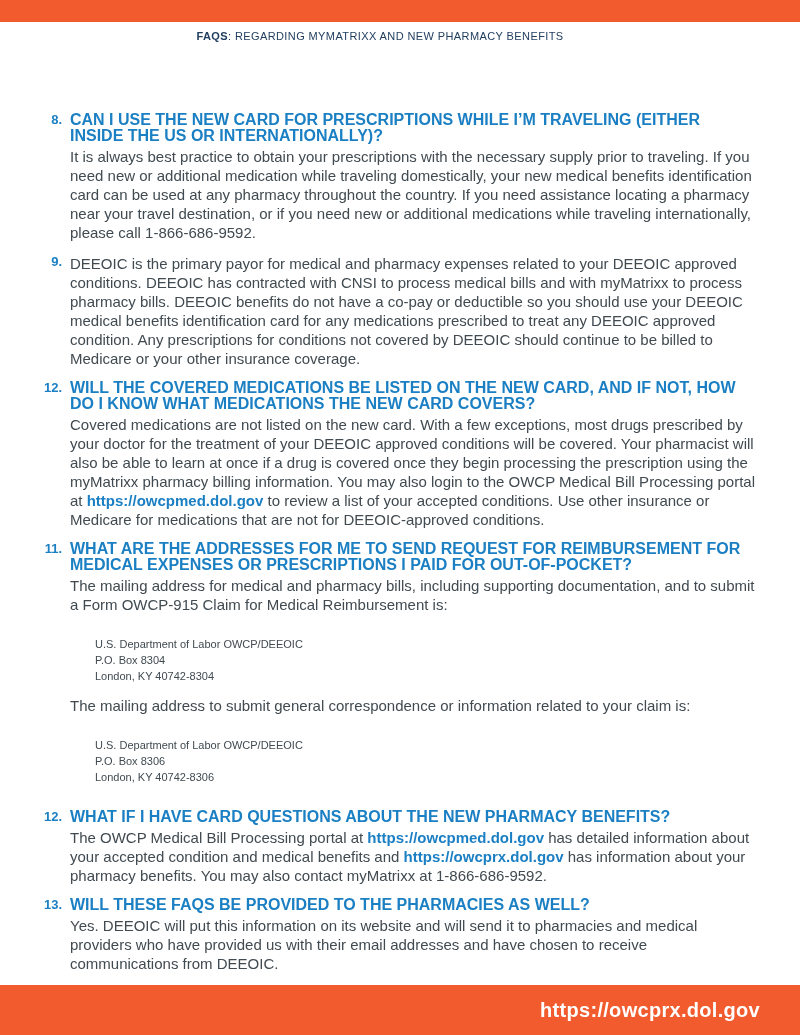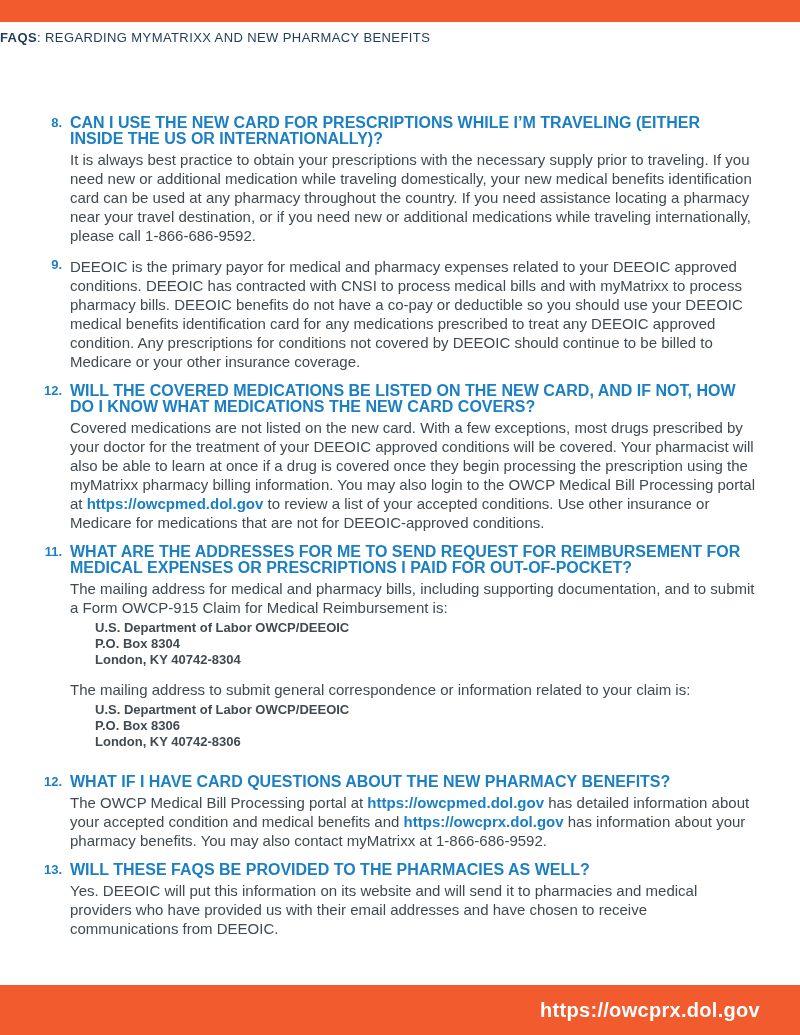--- a/index.html
+++ b/index.html
@@ -15,23 +15,23 @@
     background:#ffffff;
     font-family:"Liberation Sans",sans-serif;
     position:relative;
     overflow:hidden;
   }
   .top-bar{
     width:800px;height:22px;
     background:var(--orange);
   }
   .doc-header{
-    text-align:left;
+    text-align:center;
     padding:8px 40px 0 0;
-    font-size:13px;
+    font-size:11px;
     letter-spacing:.4px;
     color:var(--navy);
   }
   .doc-header .brand{font-weight:bold;}
   .content{
     padding:70px 43px 0 34px;
   }
   .faq{
     display:flex;
     margin-bottom:12px;
@@ -57,23 +57,23 @@
     color:var(--body-text);
     font-size:15px;line-height:19px;
   }
   .faq-p a{
     color:var(--blue);
     font-weight:bold;
     text-decoration:none;
   }
   .faq-addr{
     color:var(--body-text);
-    font-weight:bold;
-    font-size:13px;line-height:16px;
-    margin:3px 0 12px 25px;
+    font-weight:normal;
+    font-size:11px;line-height:16px;
+    margin:22px 0 12px 25px;
   }
   .footer{
     position:absolute;left:0;bottom:0;
     width:800px;height:50px;
     background:var(--orange);
   }
   .footer .url{
     position:absolute;right:40px;top:50%;
     transform:translateY(-50%);
     color:#ffffff;

